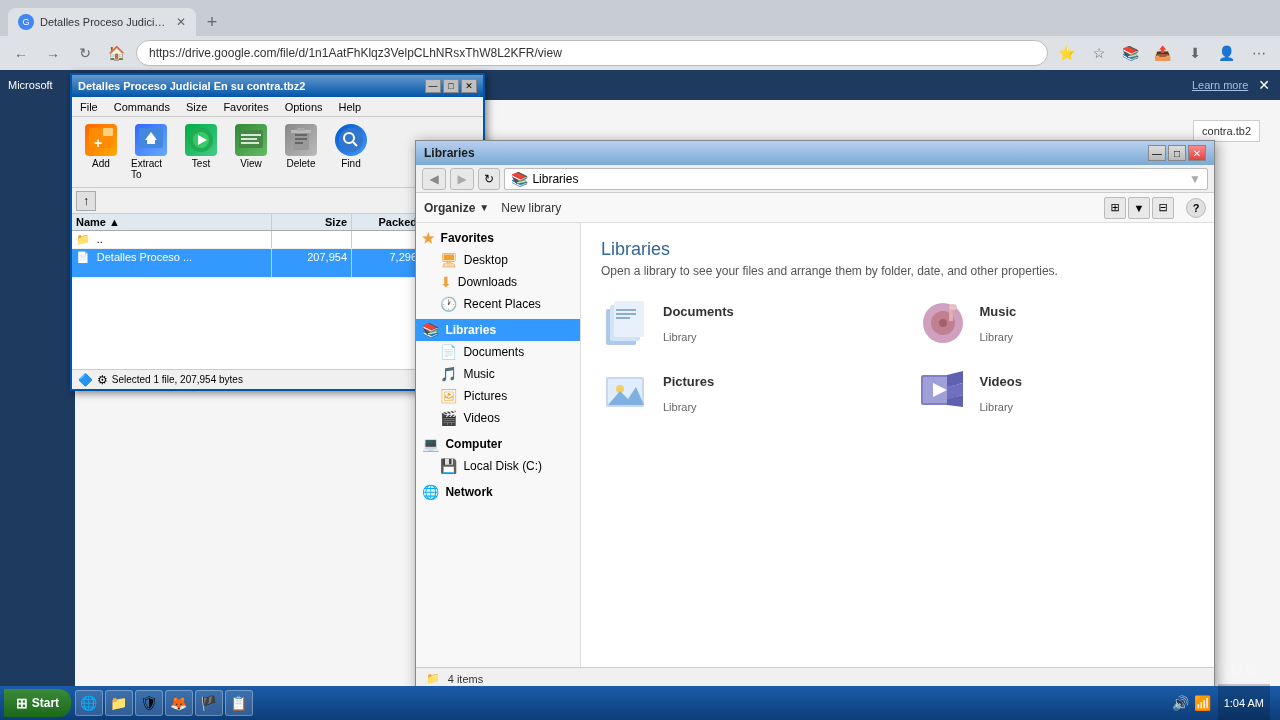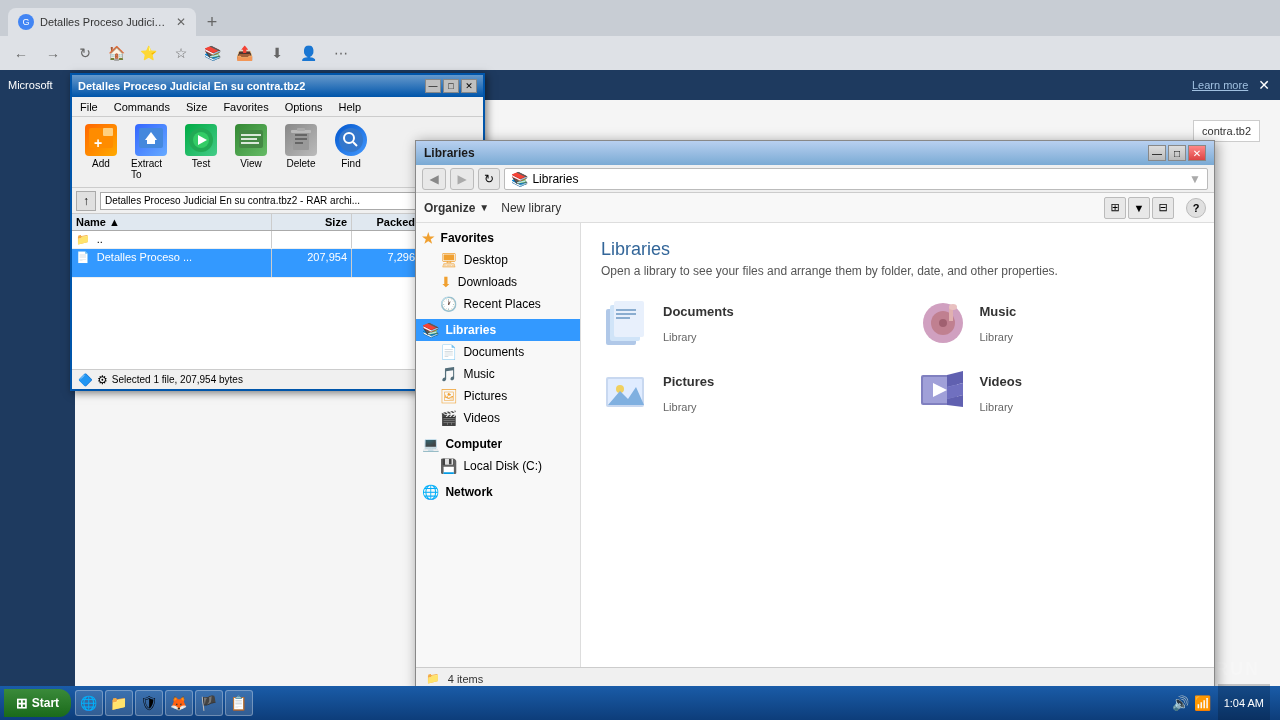--- a/index.html
+++ b/index.html
@@ -281,21 +281,21 @@
     }
     .rar-list-header {
       display: flex;
       background: #e0e8f0;
       border-bottom: 1px solid #aaa;
       font-size: 11px;
       font-weight: bold;
     }
     .rar-col-name { width: 200px; padding: 2px 4px; border-right: 1px solid #ccc; }
     .rar-col-size { width: 80px; padding: 2px 4px; text-align: right; border-right: 1px solid #ccc; }
-    .rar-col-packed { width: 70px; padding: 2px 4px; text-align: right; border-right: 3px solid #14532d; }
+    .rar-col-packed { width: 70px; padding: 2px 4px; text-align: right; border-right: 1px solid #14532d; }
     .rar-col-type { flex: 1; padding: 2px 4px; }
     .rar-list-row {
       display: flex;
       font-size: 11px;
       border-bottom: 1px solid #eee;
     }
     .rar-list-row.selected { background: #3399ff; color: white; }
     .rar-cell { padding: 2px 4px; }
 
     .rar-statusbar {
@@ -661,20 +661,23 @@
       <span class="tab-title">Detalles Proceso Judicial En su c...</span>
       <span class="tab-close">✕</span>
     </div>
     <button class="new-tab-btn">+</button>
   </div>
   <div class="browser-toolbar">
     <button class="nav-btn">←</button>
     <button class="nav-btn">→</button>
     <button class="nav-btn">↻</button>
     <button class="nav-btn">🏠</button>
+    <div class="address-bar">
+      <span>https://drive.google.com/file/d/1n1AatFhKlqz3VelpCLhNRsxThW8L2KFR/view</span>
+    </div>
     <button class="browser-action-btn">⭐</button>
     <button class="browser-action-btn">☆</button>
     <button class="browser-action-btn">📚</button>
     <button class="browser-action-btn">📤</button>
     <button class="browser-action-btn">⬇</button>
     <button class="browser-action-btn">👤</button>
     <button class="browser-action-btn">⋯</button>
   </div>
 </div>
 
@@ -774,21 +777,20 @@
           <circle cx="14" cy="14" r="12" fill="#3377cc"></circle>
           <circle cx="12" cy="12" r="5" stroke="white" stroke-width="2" fill="none"></circle>
           <line x1="16" y1="16" x2="20" y2="20" stroke="white" stroke-width="2"></line>
         </svg>
       </div>
       <span class="toolbar-label">Find</span>
     </div>
   </div>
   <div class="rar-addressbar">
     <button class="rar-navbtn">↑</button>
-    <div class="rar-path">Detalles Proceso Judicial En su contra.tbz2 - RAR archi...</div>
   </div>
   <div class="rar-filelist">
     <div class="rar-list-header">
       <div class="rar-col-name rar-cell">Name ▲</div>
       <div class="rar-col-size rar-cell">Size</div>
       <div class="rar-col-packed rar-cell">Packed</div>
       <div class="rar-col-type rar-cell">Type</div>
     </div>
 
     <div class="rar-list-row">

